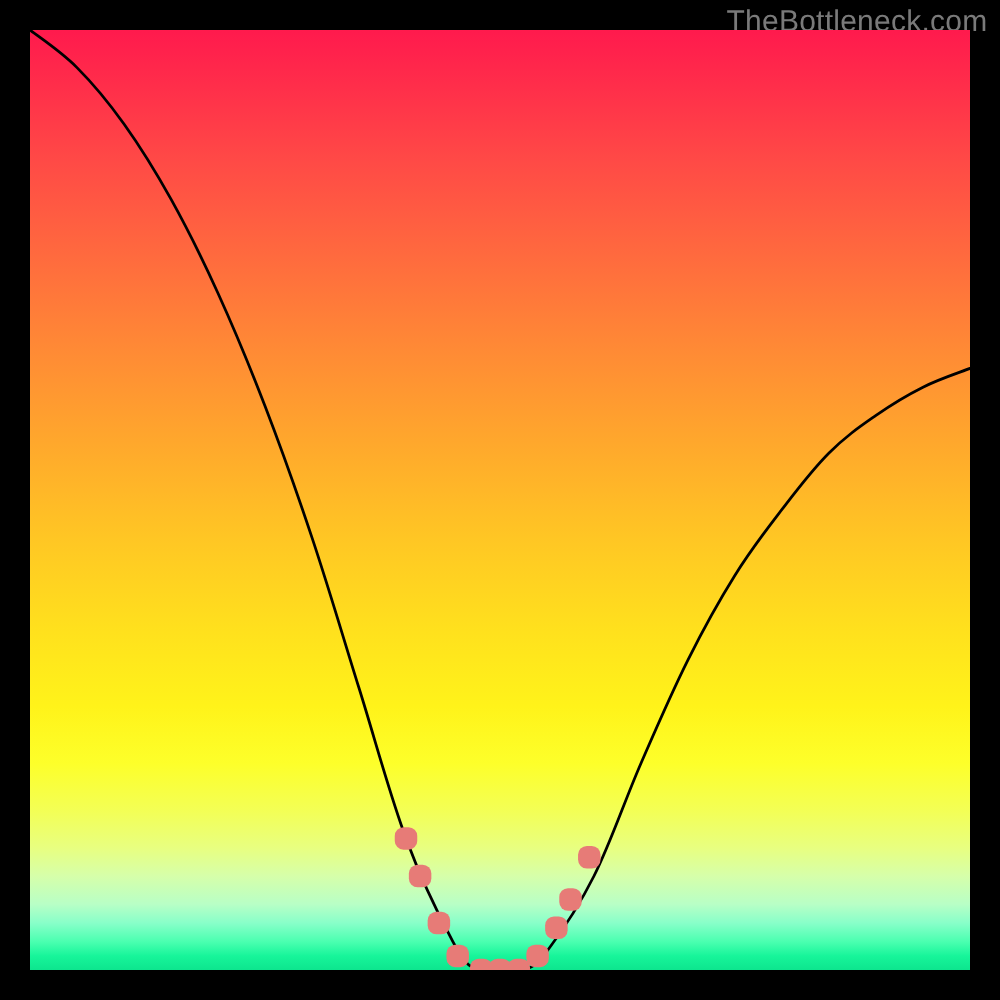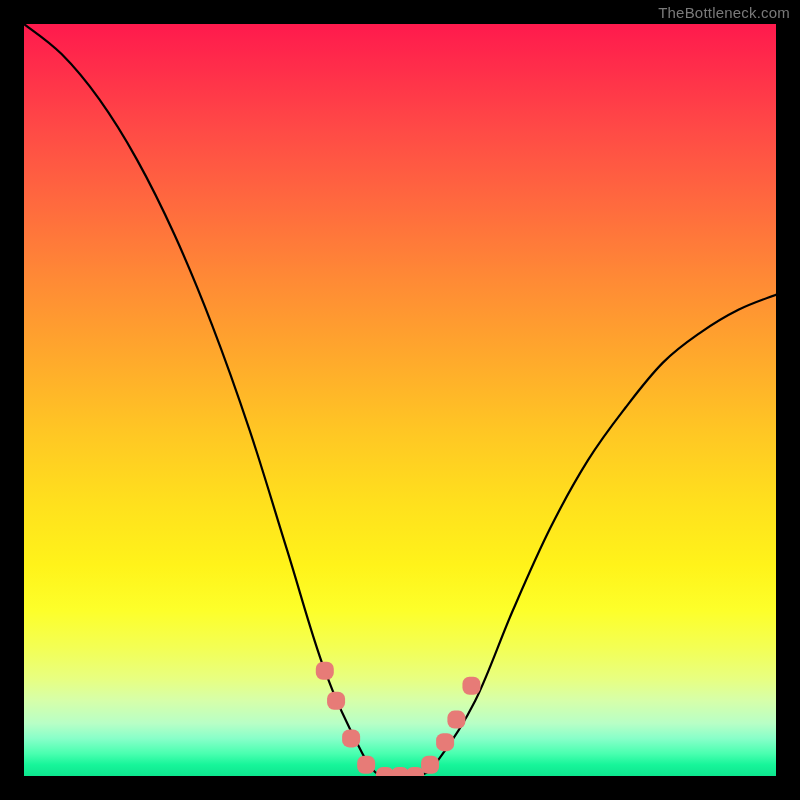--- a/index.html
+++ b/index.html
@@ -55,21 +55,21 @@
     position: absolute;
     inset: 0;
     width: 100%;
     height: 100%;
   }
   .watermark {
     position: absolute;
     top: 4px;
     right: 10px;
     color: #7a7a7a;
-    font-size: 15px;
+    font-size: 24px;
     font-weight: 500;
     letter-spacing: 0.2px;
     user-select: none;
   }
 </style>
 </head>
 <body>
 
 <div class="frame">
   <div class="watermark">TheBottleneck.com</div>

